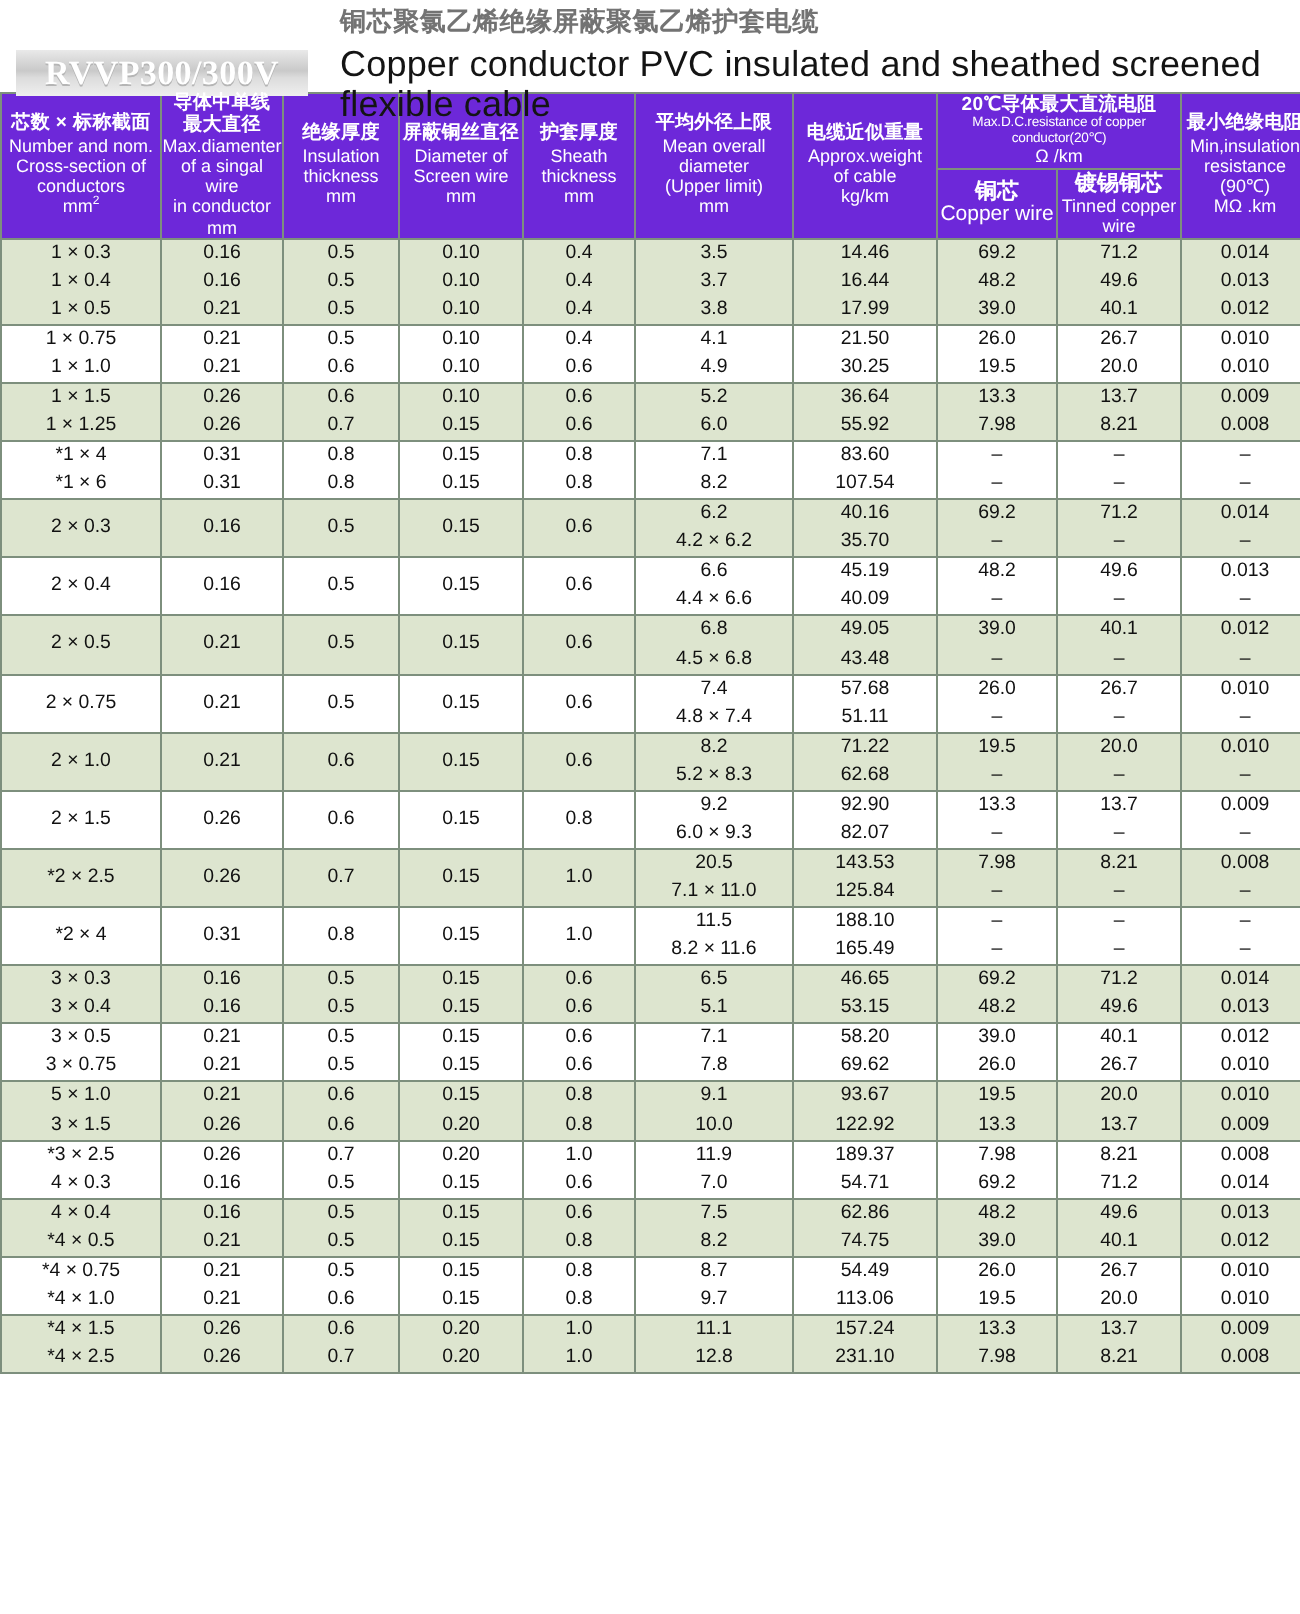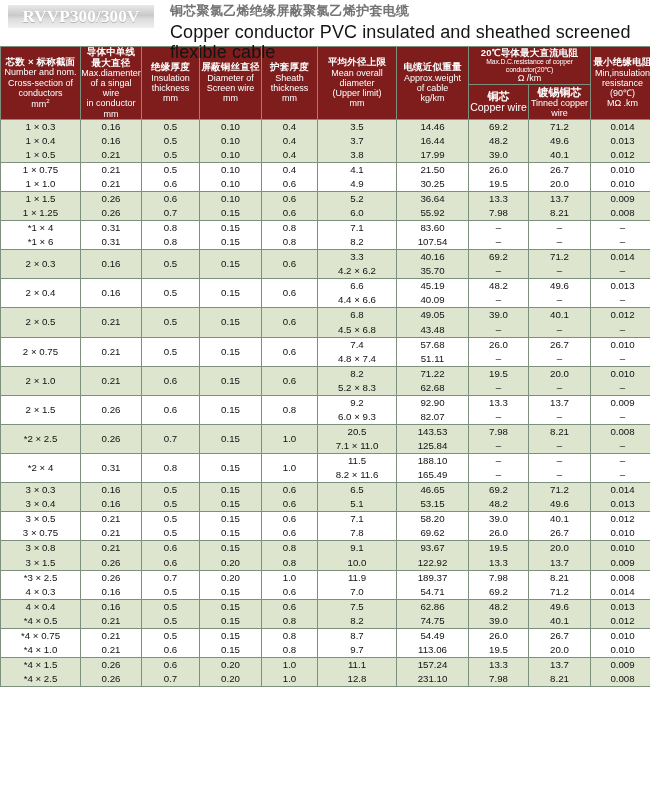--- a/index.html
+++ b/index.html
@@ -31,20 +31,21 @@
     background: linear-gradient(to bottom, #e9e9e9 0%, #c9c9c9 45%, #dcdcdc 60%, #efefef 100%);
     color: #ffffff;
     font-family: "Liberation Serif", serif;
     font-weight: bold;
     font-size: 17px;
     letter-spacing: 0.2px;
     display: flex;
     align-items: center;
     justify-content: center;
     text-shadow: 0 1px 0 #b5b5b5;
+    margin-top: 20px;
   }
   .title-text {
     margin-left: 16px;
     line-height: 1.12;
   }
   .title-cn {
     font-size: 13px;
     font-weight: bold;
     letter-spacing: 0.3px;
     color: #737373;
@@ -66,21 +67,21 @@
   }
   .spec-table td, .spec-table th {
     border: 1px solid #7d8f7d;
     padding: 0;
     text-align: center;
     vertical-align: middle;
   }
 
   
   thead th {
-    background: #7f1d1d;
+    background: #6d28d9;
     color: #ffffff;
     border: 1px solid #0d4a1c;
     padding: 4px 1px;
     font-weight: normal;
     line-height: 1.12;
   }
   .h-cn {
     font-size: 9.5px;
     font-weight: bold;
     display: block;
@@ -410,21 +411,21 @@
         <td>
           <span class="cell-line">0.5</span>
         </td>
         <td>
           <span class="cell-line">0.15</span>
         </td>
         <td>
           <span class="cell-line">0.6</span>
         </td>
         <td>
-          <span class="cell-line">3.3</span>
+          <span class="cell-line">6.2</span>
           <span class="cell-line">4.2 × 6.2</span>
         </td>
         <td>
           <span class="cell-line">40.16</span>
           <span class="cell-line">35.70</span>
         </td>
         <td>
           <span class="cell-line">69.2</span>
           <span class="cell-line">–</span>
         </td>
@@ -775,21 +776,21 @@
           <span class="cell-line">40.1</span>
           <span class="cell-line">26.7</span>
         </td>
         <td>
           <span class="cell-line">0.012</span>
           <span class="cell-line">0.010</span>
         </td>
       </tr>
       <tr class="shade">
         <td>
-          <span class="cell-line">3 × 0.8</span>
+          <span class="cell-line">5 × 1.0</span>
           <span class="cell-line">3 × 1.5</span>
         </td>
         <td>
           <span class="cell-line">0.21</span>
           <span class="cell-line">0.26</span>
         </td>
         <td>
           <span class="cell-line">0.6</span>
           <span class="cell-line">0.6</span>
         </td>

